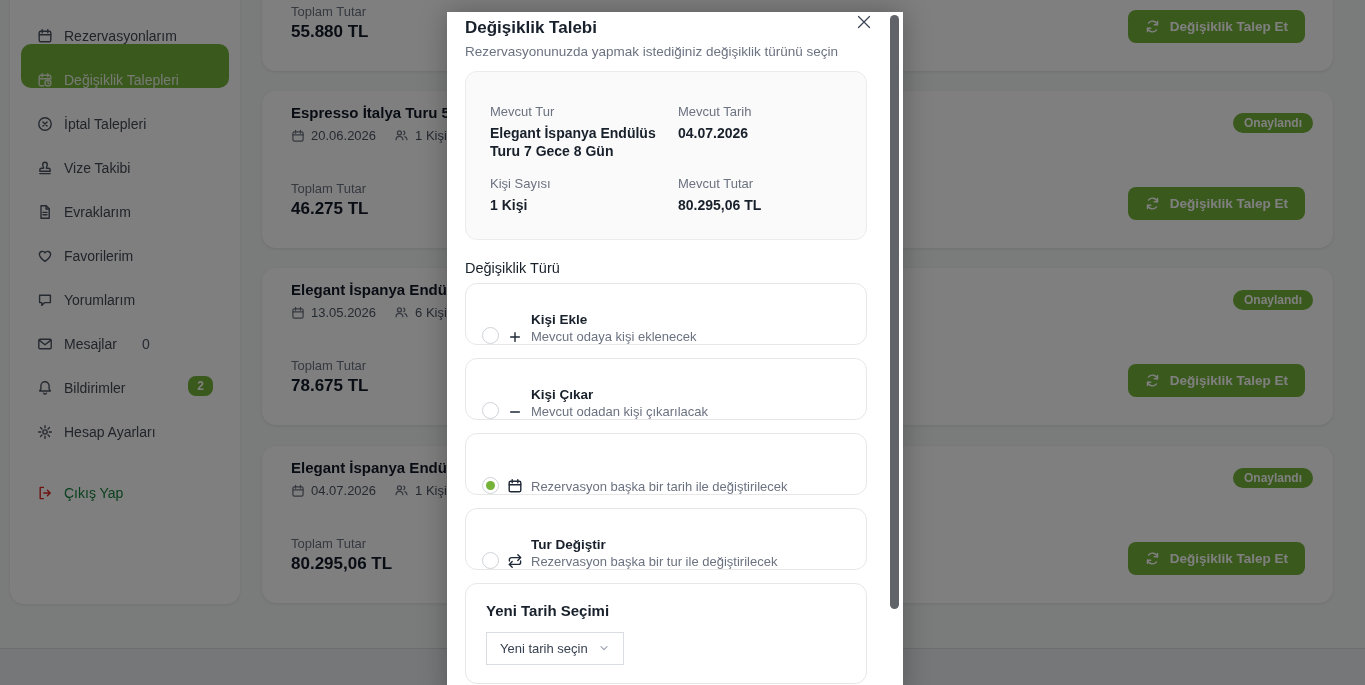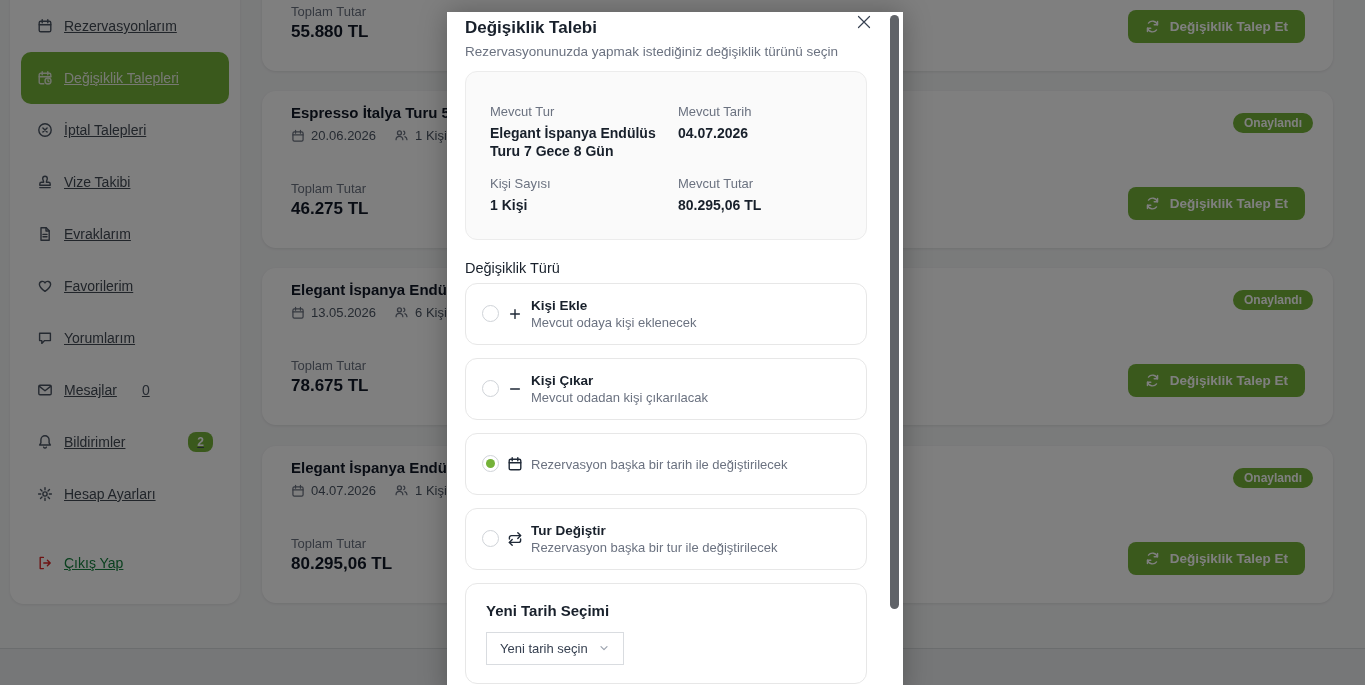--- a/index.html
+++ b/index.html
@@ -14,23 +14,23 @@
 
   
   .page { position:absolute; inset:0; }
 
   .sidebar {
     position:absolute; left:10px; top:-24px; width:230px; height:628px;
     background:#ffffff; border-radius:14px; box-shadow:0 1px 3px rgba(0,0,0,.08);
   }
   .menu { position:absolute; top:24px; left:0; right:0; list-style:none; }
   .menu-item {
-    height:52px; margin:0 11px; padding:0 16px; border-radius:10px;
-    display:flex; align-items:center; gap:11px;
-    font-size:14px; color:#424a54; cursor:pointer; white-space:nowrap;text-decoration:underline;
+    height:44px; margin:0 11px; padding:0 16px; border-radius:10px;
+    display:flex; align-items:flex-end; gap:11px;
+    font-size:14px; color:#424a54; cursor:pointer; white-space:nowrap;
   }
   .menu-item .mi-icon { color:#4b5563; flex:0 0 auto; }
   .menu-item.active { background:#74b238; color:#eef3e7; }
   .menu-item.active .mi-icon { color:#e4ecd9; }
   .menu-item .count { margin-left:14px; color:#4b5563; }
   .menu-item .pill-badge {
     margin-left:auto; background:#74b238; color:#fff; font-size:12px; font-weight:700;
     padding:3px 9px; border-radius:8px;
   }
   .menu-item.logout { margin-top:17px; color:#15803d; }
@@ -81,21 +81,21 @@
     margin-top:12px; background:#fafafa; border:1px solid #ececec; border-radius:12px;
     padding:32px 24px 24px; display:grid; grid-template-columns:188px 1fr; row-gap:16px;
   }
   .s-label { font-size:13px; color:#6b7280; margin-bottom:5px; }
   .s-value { font-size:14px; font-weight:700; color:#18202b; line-height:1.3; padding-right:14px; }
 
   .type-label { margin-top:20px; font-size:14.5px; color:#18202b; }
 
   .options { margin-top:7px; }
   .option {
-    display:flex; align-items:center; height:62px; margin-bottom:13px;
+    display:flex; align-items:flex-end; height:62px; margin-bottom:13px;
     border:1px solid #e7e7e7; border-radius:12px; padding:0 16px; cursor:pointer;
     background:#fff;
   }
   .radio {
     width:17px; height:17px; border-radius:50%; border:1.5px solid #cfd3d8;
     margin-right:7px; flex:0 0 auto; position:relative; background:#fff;
   }
   .radio.checked::after {
     content:""; position:absolute; inset:3px; border-radius:50%; background:#74b238;
   }

